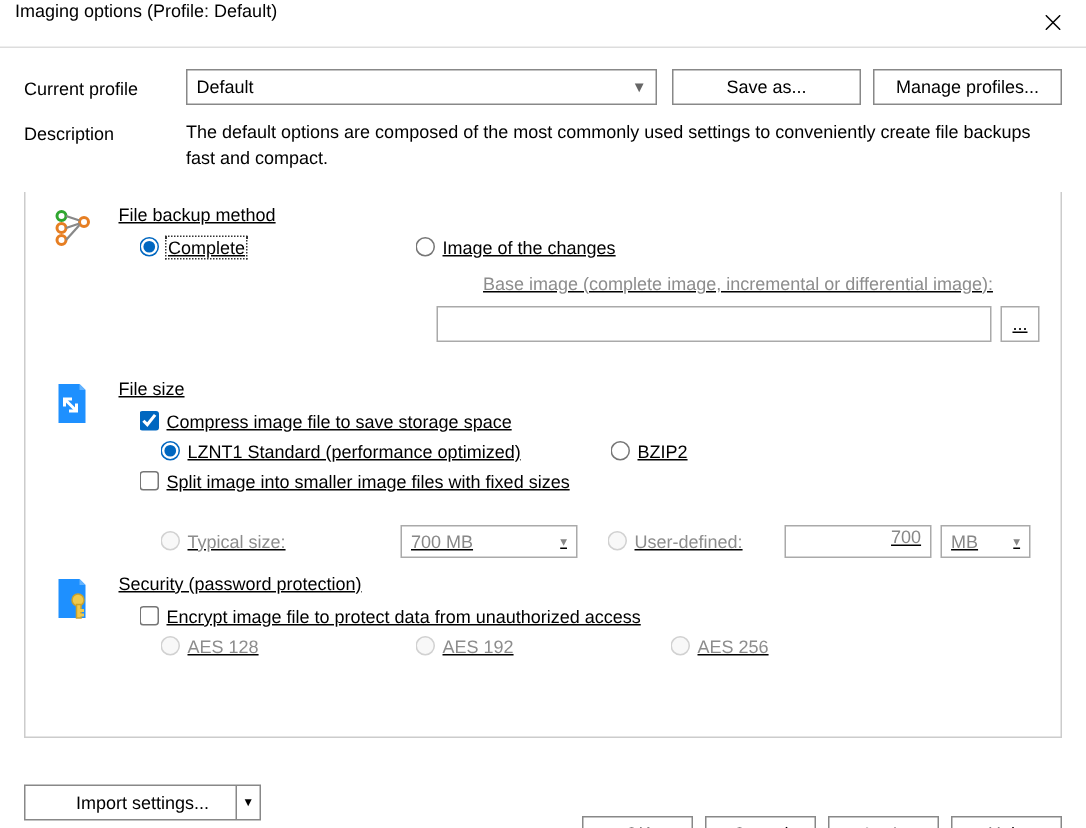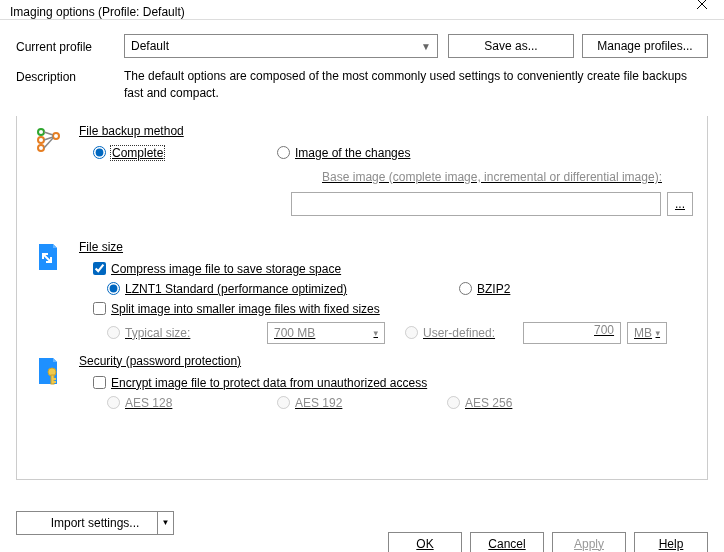--- a/index.html
+++ b/index.html
@@ -1,17 +1,17 @@
 <!DOCTYPE html>
 <html><head>
 <meta charset="utf-8">
 <style>
 * { box-sizing: border-box; margin: 0; padding: 0; font-family: 'Segoe UI', Tahoma, sans-serif; font-size: 12px; }
 body { background: #fff; width: 724px; height: 552px; overflow: hidden; color: #000; }
-.titlebar { display: flex; align-items: flex-end; height: 20px; padding: 0 0 0 10px; border-bottom: 1px solid #ddd; }
+.titlebar { display: flex; align-items: flex-start; height: 32px; padding: 0 0 0 10px; border-bottom: 1px solid #ddd; }
 .titlebar .title { flex: 1; }
 .titlebar .close { width: 44px; height: 30px; display: flex; align-items: center; justify-content: center; cursor: pointer; }
 .titlebar .close svg { width: 10px; height: 10px; }
 .content { padding: 14px 16px 0 16px; }
 .row { display: flex; align-items: center; margin-bottom: 10px; }
 .label-col { width: 108px; padding-top: 2px; }
 .profile-select { flex: 1; height: 24px; border: 1px solid #888; background: #fff; padding: 0 6px; display: flex; align-items: center; justify-content: space-between; margin-right: 10px; cursor: pointer; }
 .profile-select .chev { font-size: 10px; color: #666; }
 .btn { height: 24px; border: 1px solid #888; background: #fff; padding: 0 10px; display: inline-flex; align-items: center; justify-content: center; cursor: pointer; }
 .btn.wide { width: 126px; }
@@ -29,28 +29,28 @@
 .indent2 { padding-left: 28px; }
 .rad, .chk { width: 13px; height: 13px; vertical-align: middle; margin-right: 5px; }
 .opt-row { display: flex; align-items: center; margin-bottom: 6px; }
 .radio-pair { display: flex; }
 .radio-pair .left { width: 184px; }
 .hint { color: #8d8d8d; margin: 4px 0 8px 14px; }
 .base-input-row { display: flex; align-items: center; margin: 4px 0 0 0; }
 .base-input { flex: 1; height: 24px; border: 1px solid #aaa; background: #fff; margin-right: 6px; }
 .browse-btn { width: 26px; height: 24px; border: 1px solid #aaa; background: #fff; display: flex; align-items: center; justify-content: center; cursor: pointer; }
 .compress-row { display: flex; align-items: center; }
-.compress-row .left { width: 352px; }
+.compress-row .left { width: 300px; }
 .split-row { display: flex; align-items: center; margin-top: 6px; }
-.typical-row { display: flex; align-items: center; margin-top: 6px; }
+.typical-row { display: flex; align-items: center; margin-top: 22px; }
 .typical-row .seg1 { width: 160px; display: flex; align-items: center; }
 .size-select { width: 118px; height: 22px; border: 1px solid #aaa; background: #fff; display: flex; align-items: center; justify-content: space-between; padding: 0 6px; color: #888; margin-right: 20px; }
 .ud { display: flex; align-items: center; }
 .num-input { width: 98px; height: 22px; border: 1px solid #aaa; text-align: right; padding: 0 6px; color: #888; margin-left: 28px; background: #fff; }
-.unit-select { width: 40px; height: 22px; border: 1px solid #aaa; background: #fff; display: flex; align-items: center; justify-content: space-between; padding: 0 6px; margin-left: 6px; color: #888; }
+.unit-select { width: 60px; height: 22px; border: 1px solid #aaa; background: #fff; display: flex; align-items: center; justify-content: space-between; padding: 0 6px; margin-left: 6px; color: #888; }
 .disabled { color: #8d8d8d; }
 .enc-opts { display: flex; margin-top: 6px; }
 .enc-opts .opt { width: 170px; display: flex; align-items: center; }
 .footer { display: flex; align-items: center; padding: 10px 16px 0 16px; }
 .import-btn { width: 158px; height: 24px; border: 1px solid #888; display: flex; align-items: center; justify-content: center; cursor: pointer; position: relative; }
 .import-btn .drop { position: absolute; right: 0; top: 0; width: 16px; height: 22px; border-left: 1px solid #888; display: flex; align-items: center; justify-content: center; font-size: 8px; }
 .footer .sp { flex: 1; }
 .footer .btn { width: 74px; margin-left: 8px; margin-top: 42px; }
 .footer .btn.disabled-btn { color: #999; }
 input[type=radio], input[type=checkbox] { accent-color: #0067c0; }

